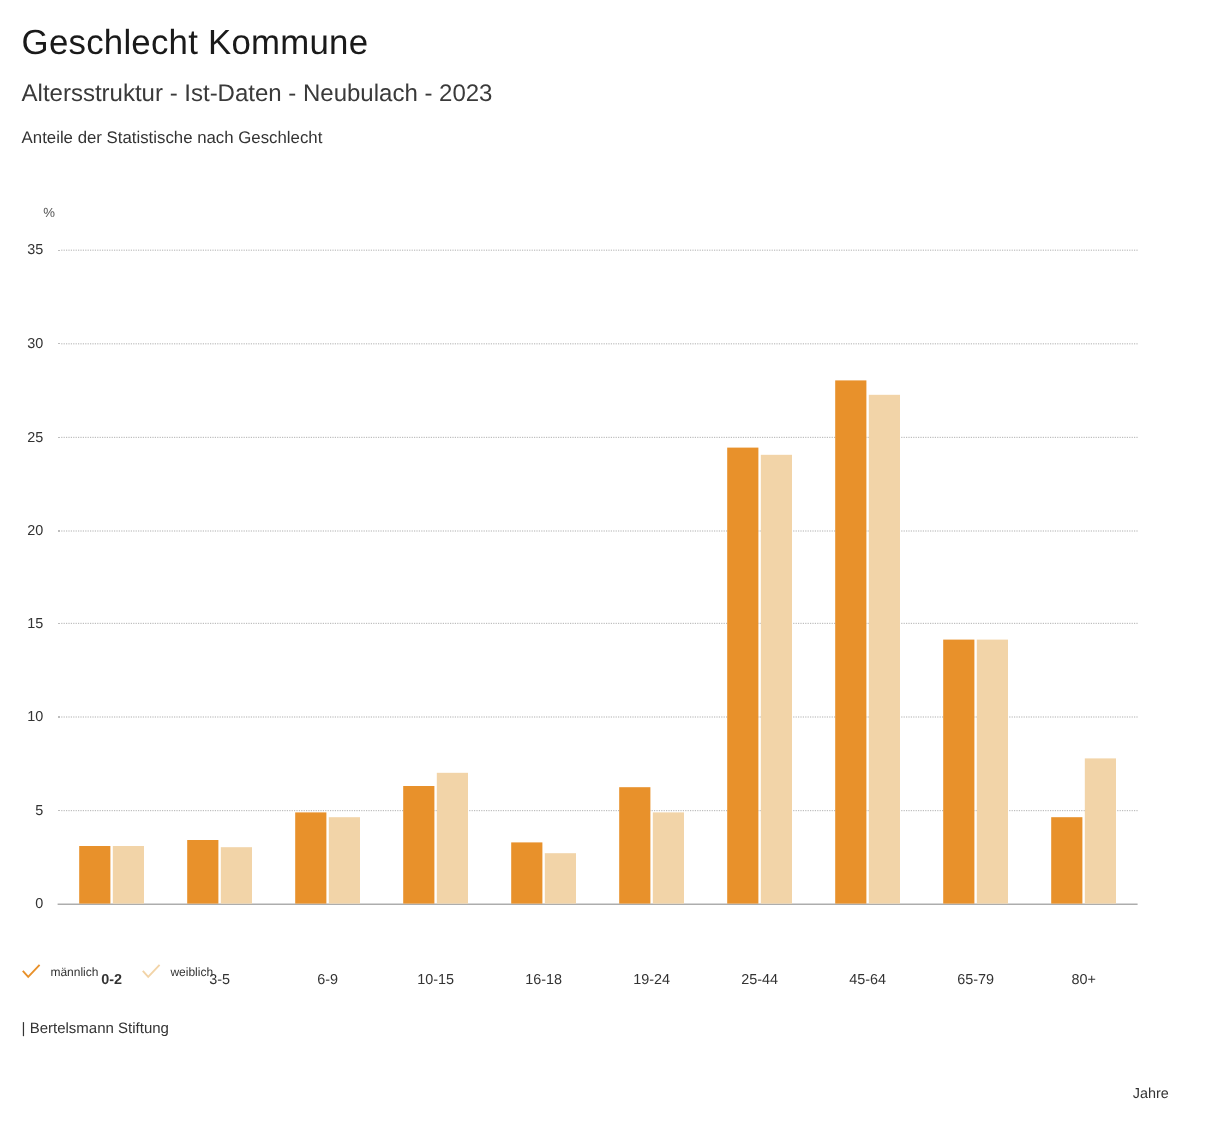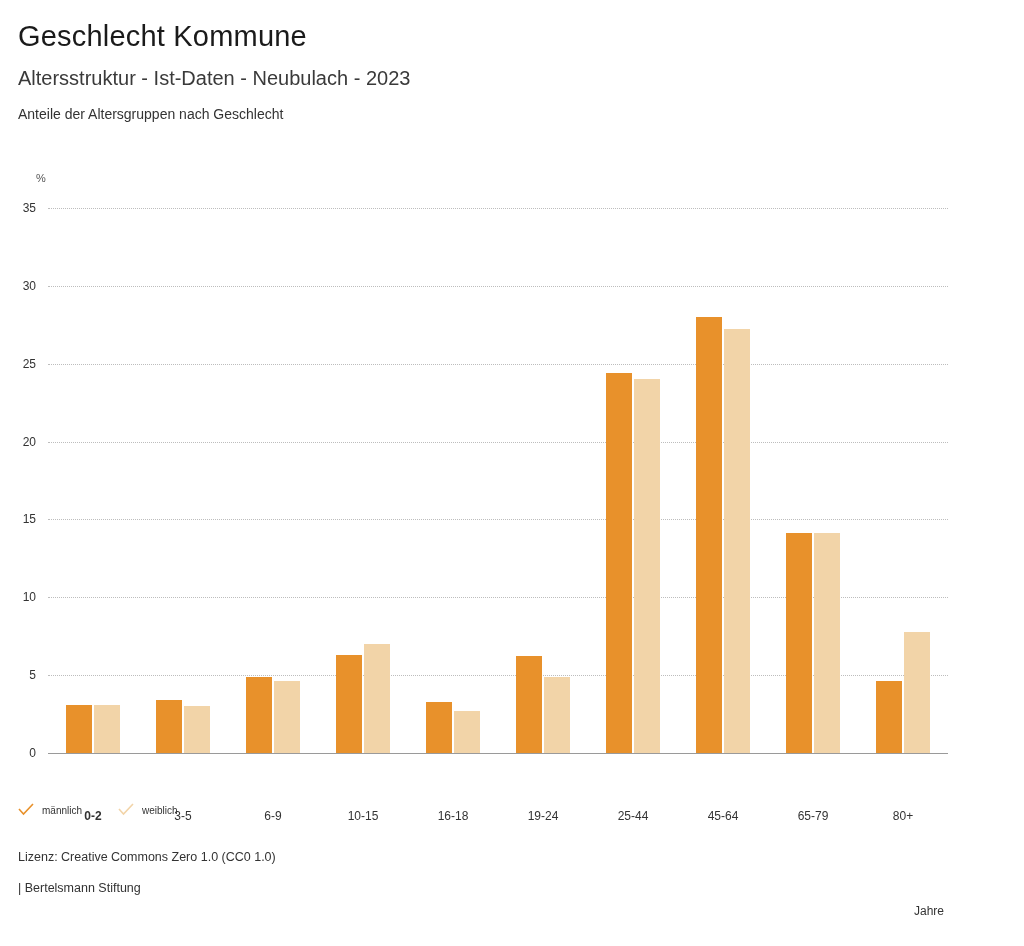--- a/index.html
+++ b/index.html
@@ -118,21 +118,21 @@
     position: absolute;
     top: 601px;
     font-size: 12px;
     color: #333;
     text-align: center;
     transform: translateX(-50%);
     white-space: nowrap;
   }
   .xaxis-unit {
     position: absolute;
-    left: 914px;
+    left: 944px;
     top: 744px;
     font-size: 12px;
     color: #333;
   }
 
   
   .legend {
     position: absolute;
     left: 18px;
     top: 803px;
@@ -164,21 +164,21 @@
   }
   .footer div { white-space: nowrap; }
 </style>
 </head>
 <body>
 
 <div id="page">
 
   <div class="title">Geschlecht Kommune</div>
   <div class="subtitle">Altersstruktur - Ist-Daten - Neubulach - 2023</div>
-  <div class="subsubtitle">Anteile der Altersgruppen nach Geschlecht</div>
+  <div class="subsubtitle">Anteile der Statistische nach Geschlecht</div>
 
   <div class="chart-area">
     <div class="y-unit">%</div>
     <div class="ylabels" id="ylabels">
         <div class="ylabel" style="top: 545px;">0</div>
         <div class="ylabel" style="top: 467.143px;">5</div>
         <div class="ylabel" style="top: 389.286px;">10</div>
         <div class="ylabel" style="top: 311.429px;">15</div>
         <div class="ylabel" style="top: 233.571px;">20</div>
         <div class="ylabel" style="top: 155.714px;">25</div>
@@ -264,17 +264,16 @@
       </span><span class="legend-item">
         <span class="tick-icon">
           <svg width="16" height="14" viewBox="0 0 16 14">
             <path d="M1 6 L5.5 11 L15 1" fill="none" stroke="#f2d4a8" stroke-width="1.6"></path>
           </svg>
         </span>
         <span>weiblich</span>
       </span></div>
 
   <div class="footer">
-    <div>Lizenz: Creative Commons Zero 1.0 (CC0 1.0)</div>
     <div>| Bertelsmann Stiftung</div>
   </div>
 
 </div>
 
 </body></html>

